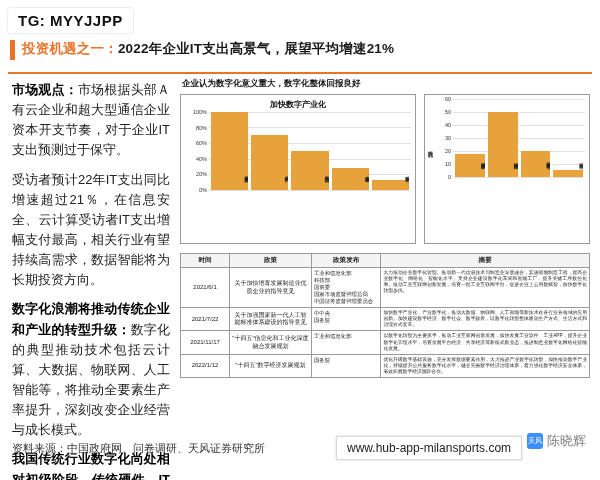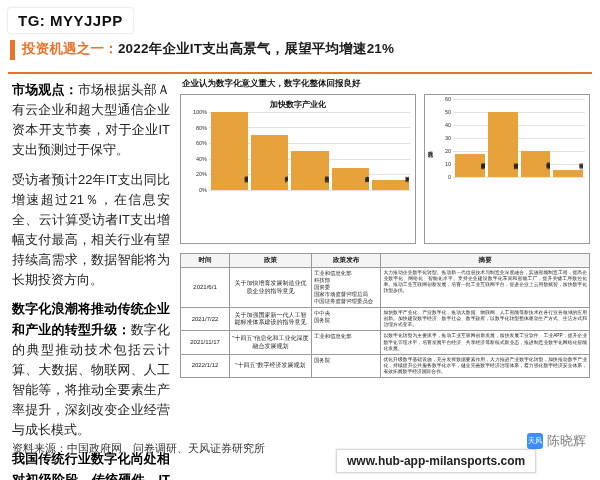--- a/index.html
+++ b/index.html
@@ -135,25 +135,24 @@
     position:absolute;right:14px;bottom:30px;
     font-size:13px;color:#6a6a6a;opacity:.85;
     display:flex;align-items:center;gap:4px;
   }
   .wm .logo{
     width:16px;height:16px;border-radius:3px;background:#1a7cff;
     color:#fff;font-size:7px;display:flex;align-items:center;justify-content:center;
   }
   
   .urlbar{
-    position:absolute;left:336px;bottom:7px;
+    position:absolute;left:336px;bottom:20px;
     background:#fff;border:1px solid #d8d8d8;
     padding:4px 10px;font-size:12px;color:#222;
     box-shadow:0 0 2px rgba(0,0,0,.18);
-    font-weight:bold;
   }
 </style>
 </head>
 <body>
 
 <div class="tg-badge">TG: MYYJJPP</div>
 
 <div class="slide">
 
   <div class="title-bar">

